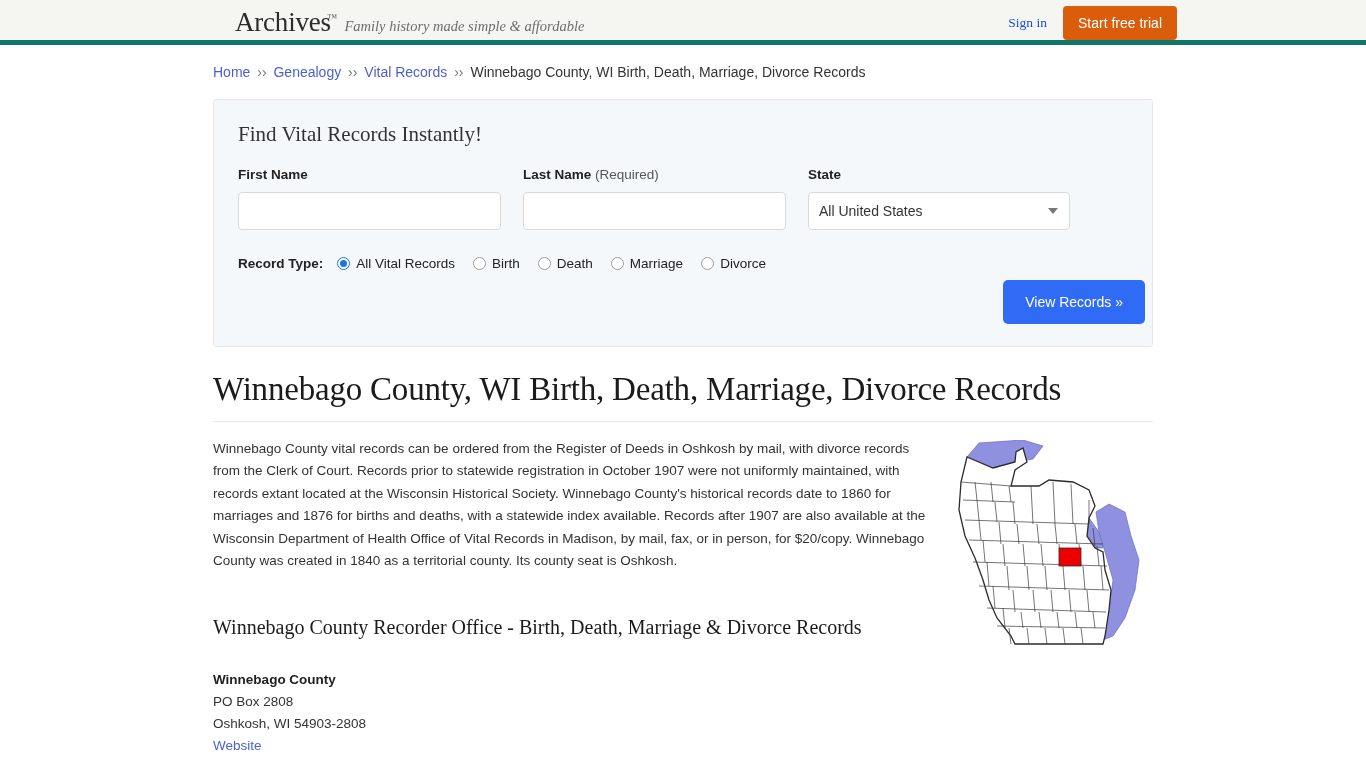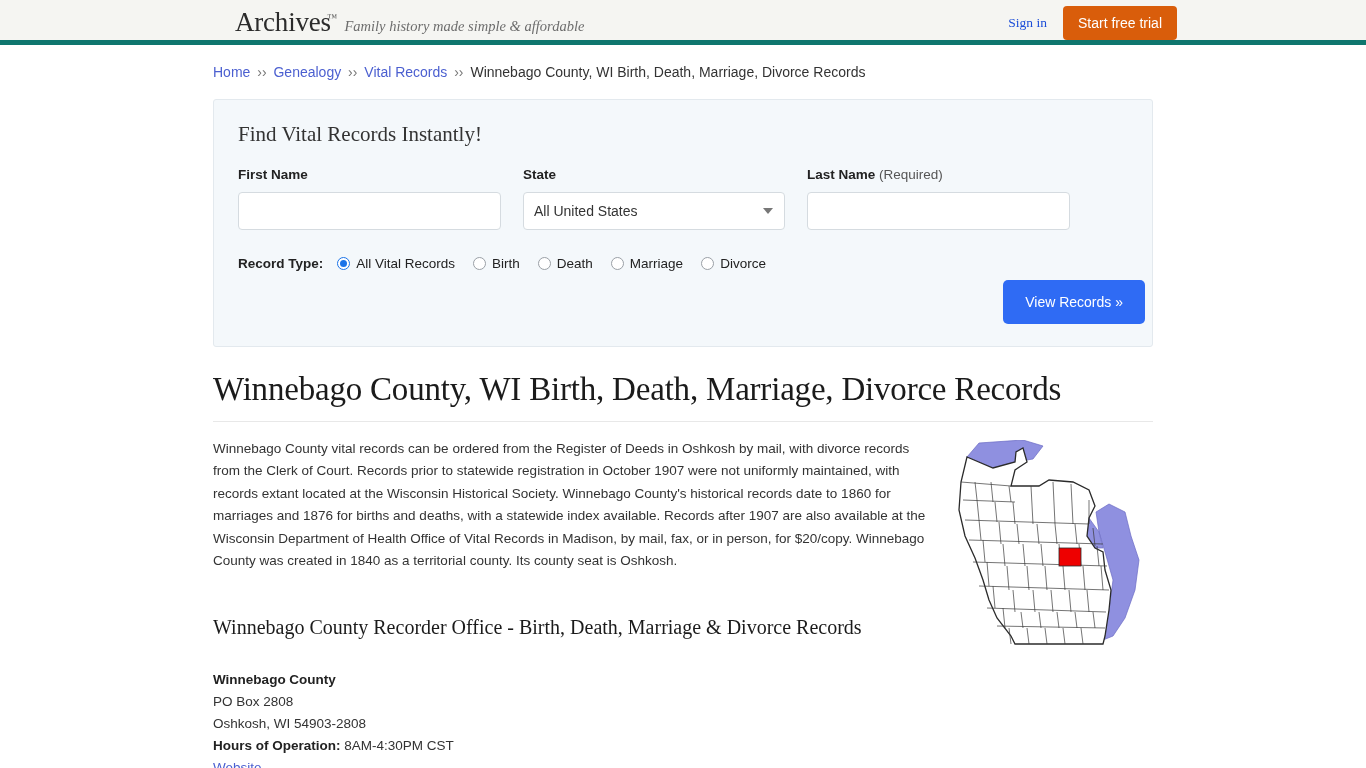--- a/index.html
+++ b/index.html
@@ -314,30 +314,30 @@
   </div>
 
   <div class="search-panel">
     <h2 class="panel-title">Find Vital Records Instantly!</h2>
 
     <div class="fields-row">
       <div class="field">
         <label class="field-label"><span>First Name</span></label>
         <input class="text-input" type="text" value="" style="">
       </div>
+      <div class="field">
+        <label class="field-label"><span>Last Name</span> <span class="opt">(Required)</span></label>
+        <input class="text-input" type="text" value="" style="">
+      </div>
       <div class="field state">
         <label class="field-label">State</label>
         <div class="select-wrap">
           <div class="select-input">All United States</div>
           <span class="caret"></span>
         </div>
-      </div>
-      <div class="field">
-        <label class="field-label"><span>Last Name</span> <span class="opt">(Required)</span></label>
-        <input class="text-input" type="text" value="" style="">
       </div>
     </div>
 
     <div class="recordtype-row">
       <span class="rt-label">Record Type:</span>
 
       <label class="radio-item">
         <span class="radio checked"></span>
         <span class="radio-label">All Vital Records</span>
       </label>
@@ -365,21 +365,20 @@
   <h1 class="page-title">Winnebago County, WI Birth, Death, Marriage, Divorce Records</h1>
 
   <div class="content-row">
     <div class="content-col">
       <p class="body-copy">Winnebago County vital records can be ordered from the Register of Deeds in Oshkosh by mail, with divorce records from the Clerk of Court. Records prior to statewide registration in October 1907 were not uniformly maintained, with records extant located at the Wisconsin Historical Society. Winnebago County's historical records date to 1860 for marriages and 1876 for births and deaths, with a statewide index available. Records after 1907 are also available at the Wisconsin Department of Health Office of Vital Records in Madison, by mail, fax, or in person, for $20/copy. Winnebago County was created in 1840 as a territorial county. Its county seat is Oshkosh.</p>
       <h2 class="section-title">Winnebago County Recorder Office - Birth, Death, Marriage &amp; Divorce Records</h2>
       <div class="office-block">
         <div class="office-name">Winnebago County</div>
         <div>PO Box 2808</div>
         <div>Oshkosh, WI 54903-2808</div>
-        <div><span class="hours-label">Hours of Operation:</span> <span>8AM-4:30PM CST</span></div>
         <a class="website-link">Website</a>
       </div>
     </div>
 
     <div class="map-col">
 
       <svg width="200" height="215" viewBox="0 0 200 215">
 
         <g>
           <path d="M14,17 L26,3 L70,0 L90,6 L80,19 L62,22 L40,28 Z" fill="#8f90e0" stroke="#6b6cc4" stroke-width="0.7"></path>

